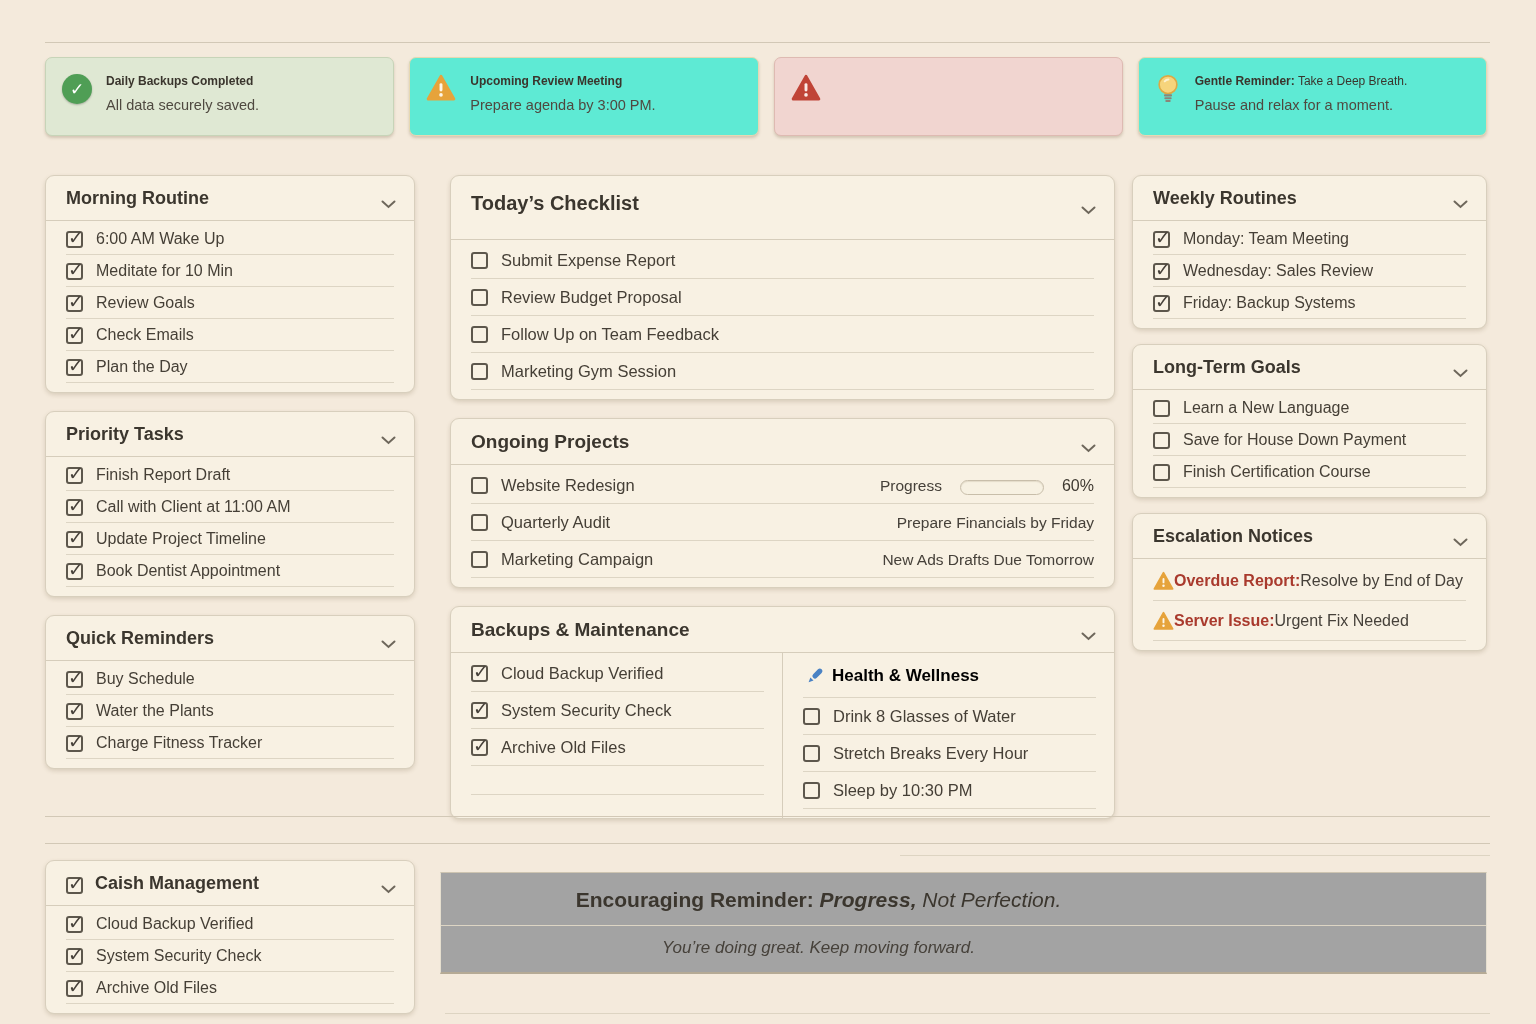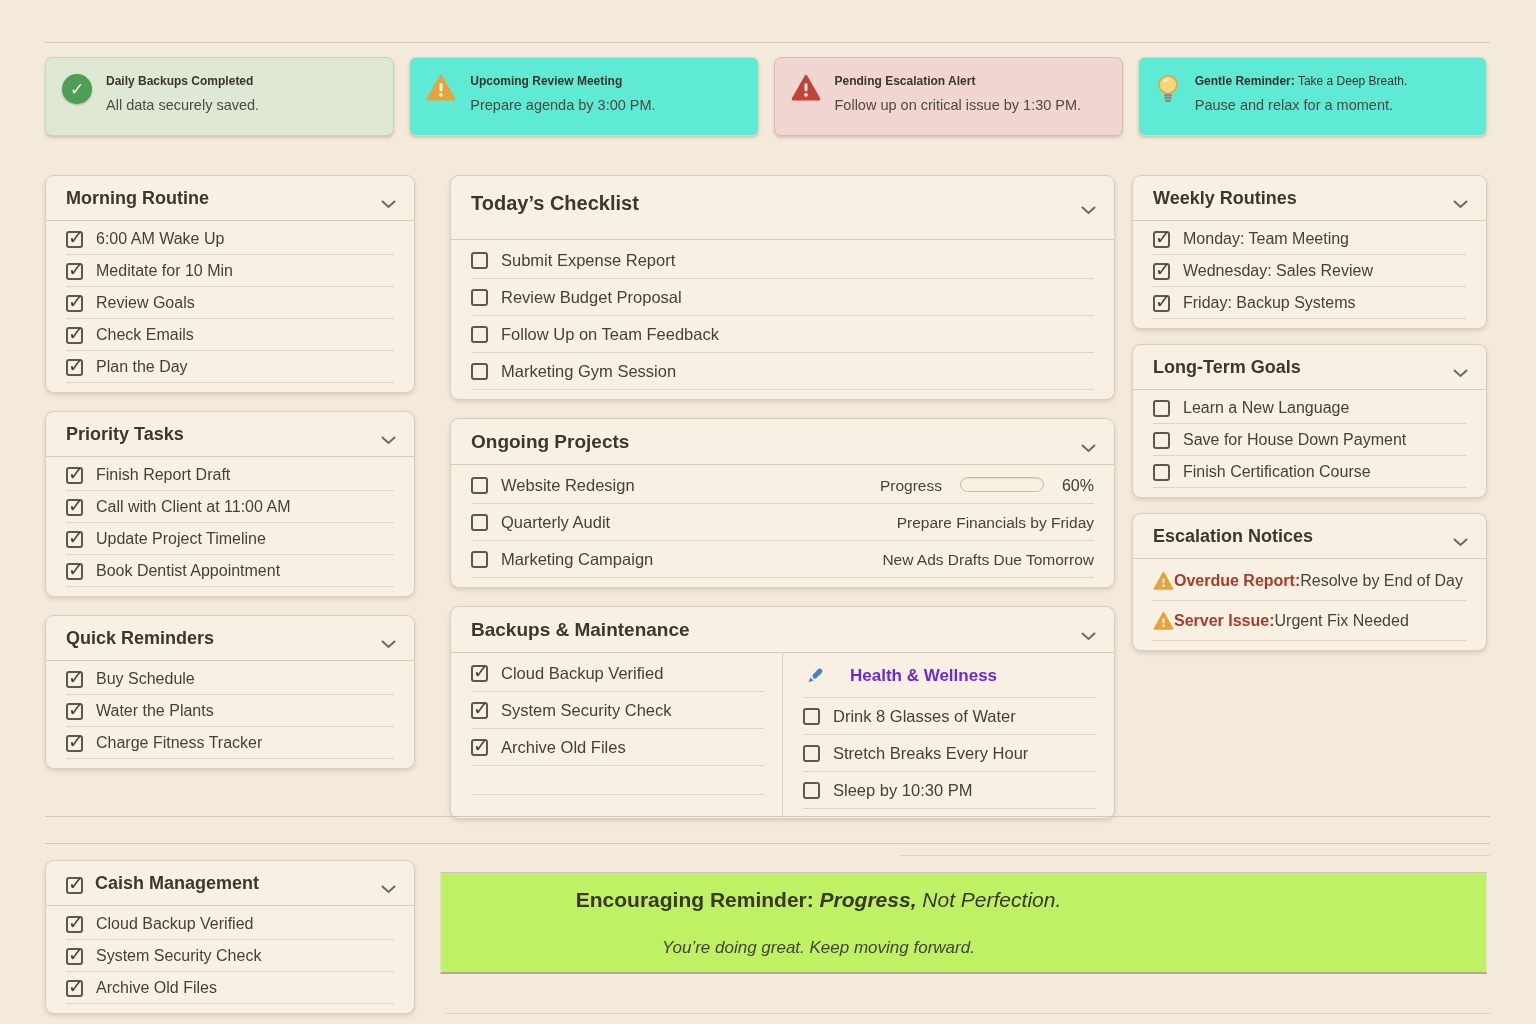--- a/index.html
+++ b/index.html
@@ -70,52 +70,52 @@
     position:relative; flex:none; background:transparent; cursor:pointer;
   }
   .cb.checked::after {
     content:"\2713"; position:absolute; left:0; top:-7px;
     font-size:19px; font-weight:bold; color:#47413a;
     font-family:"DejaVu Sans",sans-serif;
   }
 
   
   .meta { margin-left:auto; font-size:15.5px; color:#46413a; white-space:nowrap; }
-  .progress-wrap { margin-left:auto; display:flex; align-items:flex-start; gap:18px; }
+  .progress-wrap { margin-left:auto; display:flex; align-items:flex-end; gap:18px; }
   .progress-label { font-size:15.5px; color:#46413a; }
   .progress-track {
     width:84px; height:15px; border:1px solid #c8beaa; border-radius:8px;
     background:#f7f1e2; overflow:hidden; box-shadow:inset 0 1px 1px rgba(140,120,90,.18);
   }
   .progress-fill { height:100%; background:#95b27d; border-radius:8px; }
   .progress-value { font-size:16px; color:#3e3931; }
 
   
   .split { display:flex; }
   .split-left  { flex:1; padding:2px 18px 9px 20px; }
   .split-right { flex:1; padding:2px 18px 9px 20px; border-left:1px solid #d6cdbb; }
   .sub-header {
-    display:flex; align-items:center; gap:23px;
+    display:flex; align-items:center; gap:5px;
     padding:9px 0 9px; border-bottom:1px solid #ddd5c4;
-    font-weight:bold; font-size:17px; color:#6d28d9;
+    font-weight:bold; font-size:17px; color:#000000;
   }
   .spacer-row { height:29px; border-bottom:1px solid #ddd5c4; }
 
   
   .esc-item {
     display:flex; align-items:center; 
     padding:10px 0 9px; border-bottom:1px solid #ddd5c4; font-size:16px;
   }
   .esc-label { font-weight:bold; color:#a93a2d; white-space:nowrap; }
   .esc-text { color:#46413a; }
 
   
   #reminder {
     position:absolute; left:440px; top:872px; width:1047px;
-    background:#bef264;
+    background:#a3a3a3;
     border-top:1px solid #cdc4b1; border-bottom:2px solid #b5aa95;
     border-left:1px solid #e6dfcf; border-right:1px solid #e6dfcf;
   }
   .rem-title {
     text-align:center; padding:15px 300px 13px 10px;
     font-size:21px; color:#3b362e; border-bottom:1px solid #ddd5c4;
   }
   .rem-title .r-bold { font-weight:bold; }
   .rem-title .r-bi { font-weight:bold; font-style:italic; }
   .rem-title .r-i { font-style:italic; }
@@ -152,24 +152,20 @@
       <div class="banner-sub">Prepare agenda by 3:00 PM.</div>
     </div>
   </div>
 
   <div class="banner banner-red">
     <svg class="bicon" width="30" height="28" viewBox="0 0 24 23">
       <path d="M12 2 L22.5 20.5 H1.5 Z" fill="#c04437" stroke="#c04437" stroke-width="2.5" stroke-linejoin="round"></path>
       <rect x="10.8" y="7.5" width="2.4" height="6.8" rx="1.2" fill="#faeae6"></rect>
       <circle cx="12" cy="17.2" r="1.5" fill="#faeae6"></circle>
     </svg>
-    <div>
-      <div class="banner-title">Pending Escalation Alert</div>
-      <div class="banner-sub">Follow up on critical issue by 1:30 PM.</div>
-    </div>
   </div>
 
   <div class="banner banner-yellow">
     <svg class="bicon" width="26" height="32" viewBox="0 0 22 27">
       <circle cx="11" cy="9" r="7.5" fill="#f6d47c" stroke="#dca945" stroke-width="1.4"></circle>
       <path d="M8.2 6.2 a4 4 0 0 1 3.2-1.6" fill="none" stroke="#fdf1cd" stroke-width="1.6" stroke-linecap="round"></path>
       <rect x="7.6" y="17.2" width="6.8" height="1.7" rx="0.8" fill="#8c8577"></rect>
       <rect x="7.9" y="19.6" width="6.2" height="1.7" rx="0.8" fill="#8c8577"></rect>
       <rect x="8.7" y="22" width="4.6" height="1.6" rx="0.8" fill="#8c8577"></rect>
     </svg>

